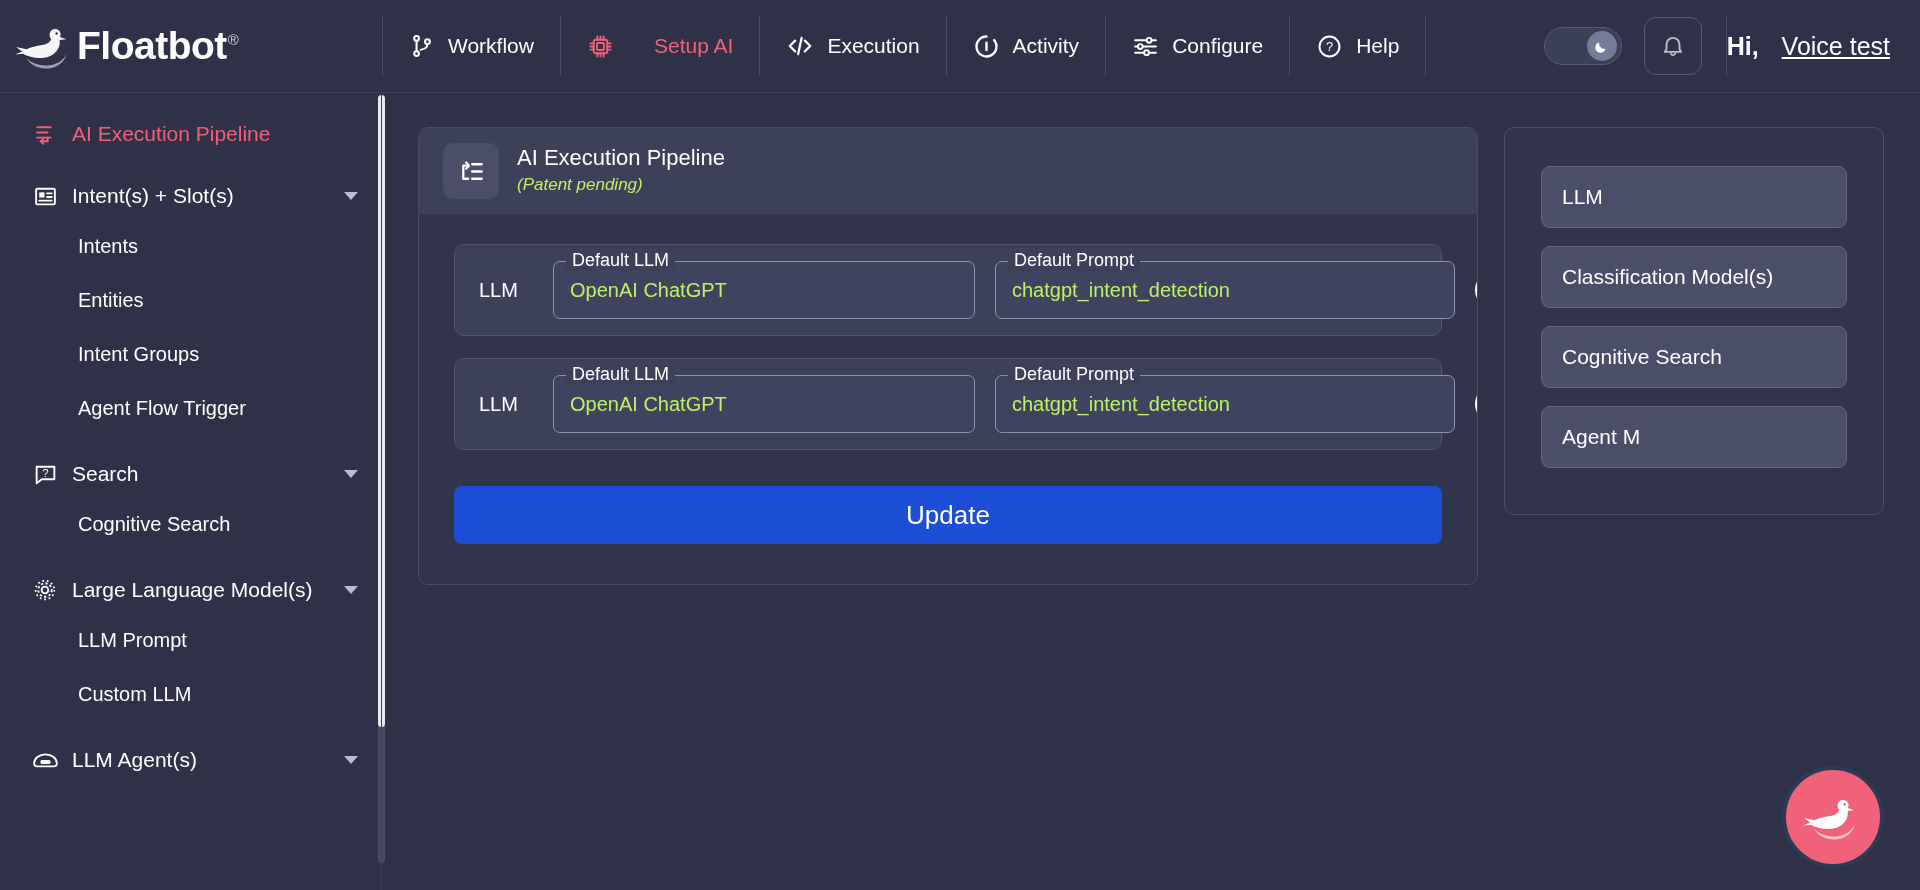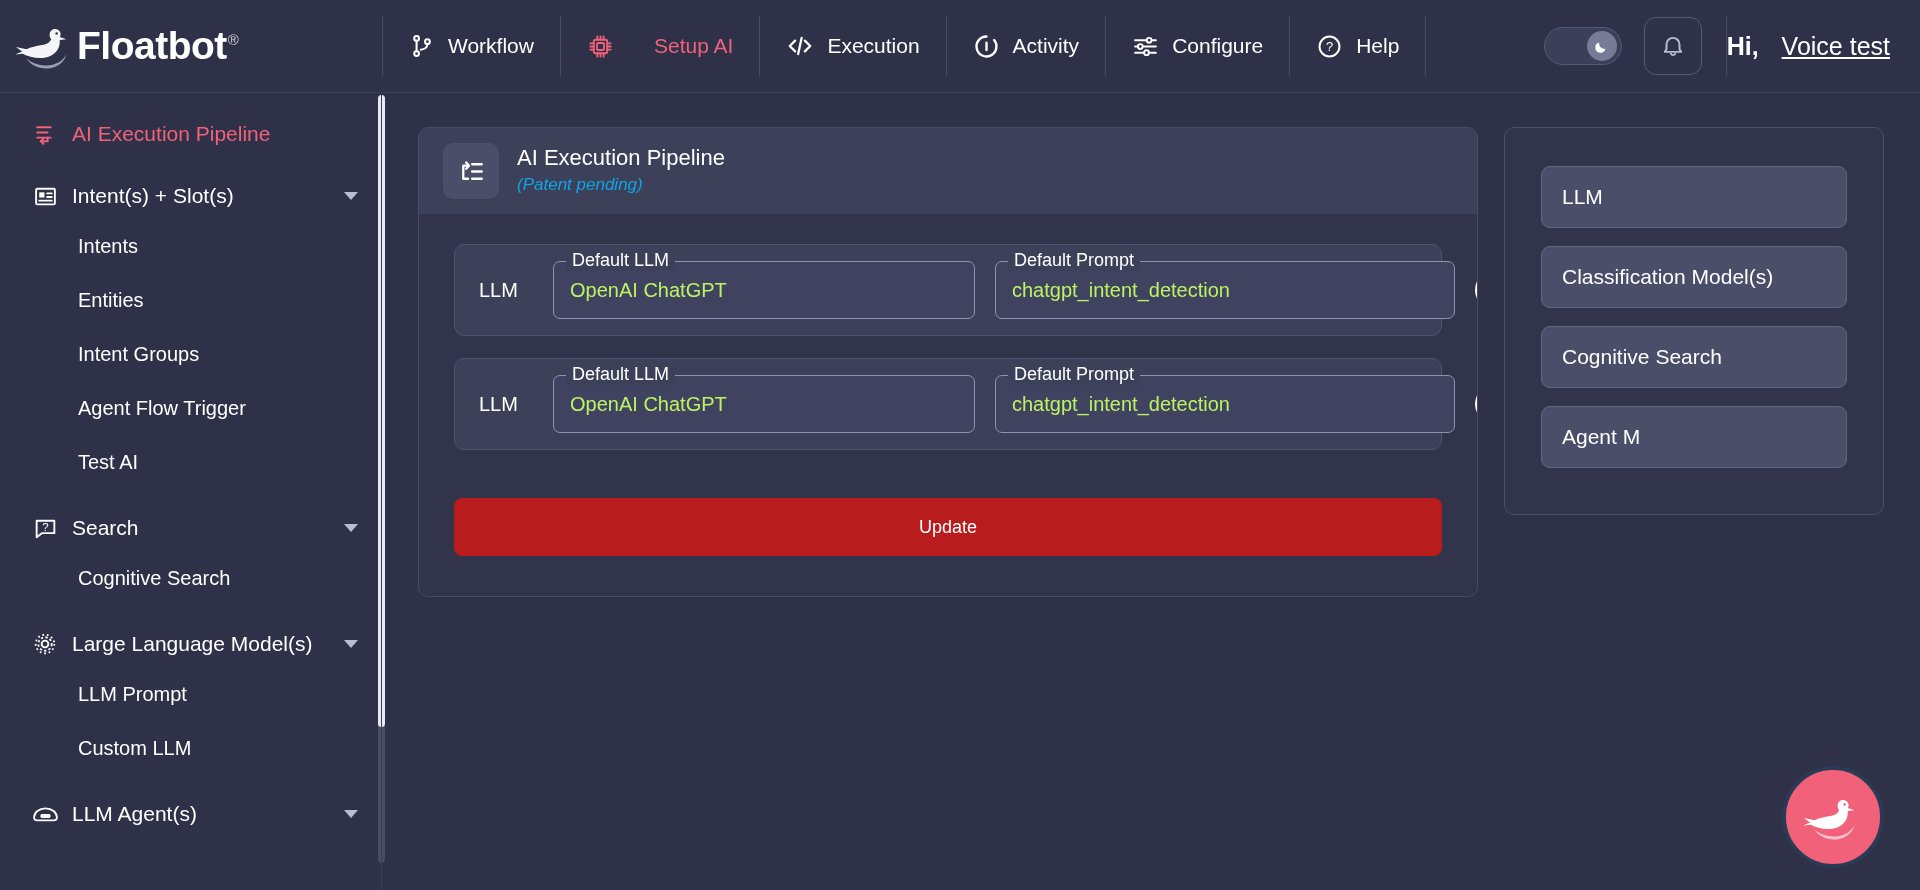--- a/index.html
+++ b/index.html
@@ -140,21 +140,21 @@
     display: flex; align-items: center;
     padding: 0 24px; gap: 18px;
   }
   .pipe-icon-box {
     width: 56px; height: 56px; border-radius: 10px;
     background: #4a4e68;
     display: flex; align-items: center; justify-content: center;
     flex: 0 0 56px;
   }
   .pipe-title { font-size: 22px; color: #ffffff; line-height: 1.28; }
-  .pipe-sub { font-size: 17px; color: #0ea5e9; font-style: italic; line-height: 1.5; }
+  .pipe-sub { font-size: 17px; color: #bef264; font-style: italic; line-height: 1.5; }
   .pipeline-body { padding: 30px 35px 40px 35px; }
 
   .llm-row {
     background: #3c4058;
     border: 1px solid #50546d;
     border-radius: 10px;
     height: 92px;
     display: flex; align-items: center;
     padding: 0 22px 0 24px;
     gap: 20px;
@@ -184,24 +184,24 @@
   .field-value { font-size: 20px; color: #bef264; white-space: nowrap; }
   .info-btn {
     width: 38px; height: 38px; border-radius: 50%;
     background: #ffffff; color: #2e3147;
     display: flex; align-items: center; justify-content: center;
     font-size: 22px; font-weight: bold; font-style: italic;
     font-family: "Liberation Serif", serif;
     cursor: pointer; flex: 0 0 38px; margin-left: auto;
   }
   .update-btn {
-    margin-top: 26px;
+    margin-top: 14px;
     width: 100%; height: 58px;
-    background: #b91c1c; border: none; border-radius: 8px;
-    color: #ffffff; font-size: 18px;
+    background: #1d4ed8; border: none; border-radius: 8px;
+    color: #ffffff; font-size: 26px;
     font-family: "Liberation Sans", sans-serif;
     cursor: pointer;
   }
 
   .side-panel {
     width: 380px; flex: 0 0 380px;
     background: #31344b;
     border: 1px solid #4a4e66;
     border-radius: 10px;
     padding: 38px 36px 46px 36px;
@@ -272,21 +272,20 @@
             <line x1="6" y1="16" x2="18" y2="16" stroke-linecap="round"></line>
           </svg>
         </span>
         <span class="glabel">Intent(s) + Slot(s)</span>
         <span class="chev"></span>
       </div>
       <div class="nav-sub">Intents</div>
       <div class="nav-sub">Entities</div>
       <div class="nav-sub">Intent Groups</div>
       <div class="nav-sub">Agent Flow Trigger</div>
-      <div class="nav-sub">Test AI</div>
       <div class="group-space"></div>
 
       <div class="nav-group-head">
         <span class="gicon">
           <svg viewBox="0 0 24 24" width="25" height="25" fill="none" stroke="#ffffff" stroke-width="1.8">
             <path d="M3.5 4.5h17v12h-12l-5 4z" stroke-linejoin="round"></path>
             <text x="12" y="14" font-size="11" fill="#ffffff" stroke="none" text-anchor="middle" font-family="Liberation Sans">?</text>
           </svg>
         </span>
         <span class="glabel">Search</span>

